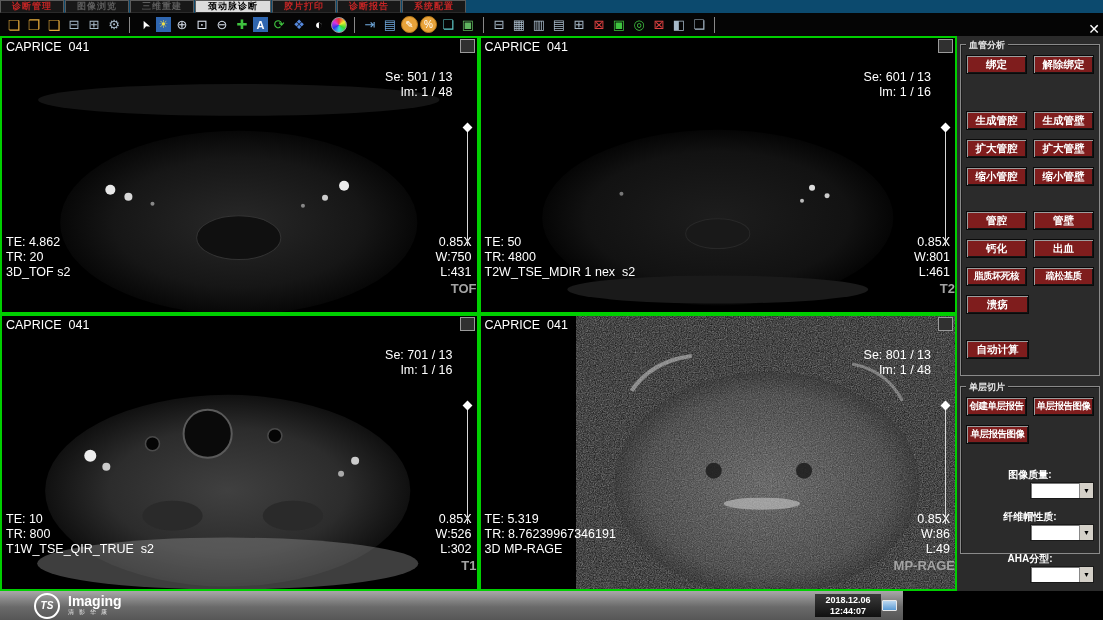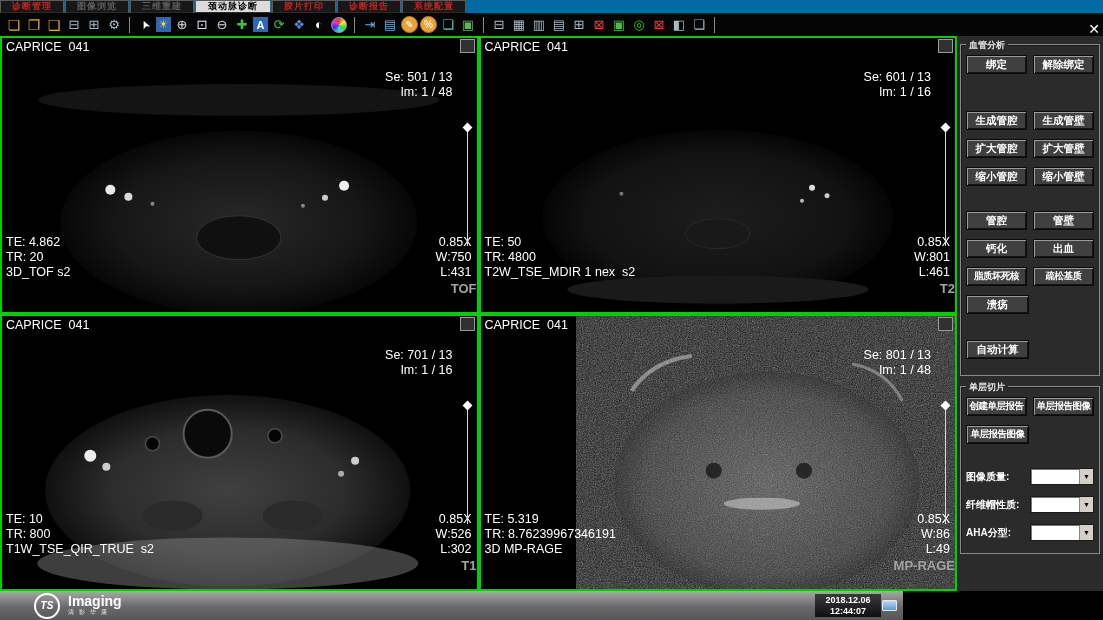--- a/index.html
+++ b/index.html
@@ -1,18 +1,18 @@
 <!DOCTYPE html>
 <html><head>
 <meta charset="utf-8">
 <style>
   html,body{margin:0;padding:0;background:#000;width:1103px;height:620px;overflow:hidden;
     font-family:"Liberation Sans","DejaVu Sans",sans-serif;position:relative;}
   
-  .menubar{position:absolute;top:0;left:0;width:1103px;height:13px;background:#0369a1;display:flex;align-items:stretch;}
+  .menubar{position:absolute;top:0;left:0;width:1103px;height:13px;background:#0c4a6e;display:flex;align-items:stretch;}
   .mtab{min-width:54px;padding:0 4px;display:flex;align-items:center;justify-content:center;
     font-size:9px;font-weight:bold;background:#181818;border:1px solid #5a5a5a;border-bottom-color:#2a2a2a;
     margin-right:1px;color:#c22525;cursor:pointer;letter-spacing:1px;}
   .mtab.disabled{color:#5d5d5d;}
   .mtab.active{background:#dcdcdc;color:#000;min-width:66px;}
   
   .toolbar{position:absolute;top:13px;left:0;width:1103px;height:23px;background:#050505;display:flex;align-items:center;padding-left:4px;box-sizing:border-box;}
   .ti{width:18px;height:18px;display:inline-flex;align-items:center;justify-content:center;font-size:13px;
     margin:0 1px;cursor:pointer;color:#a8bac9;}
   .tsep{width:1px;height:16px;background:#888;margin:0 5px;}
@@ -43,27 +43,27 @@
   .br{bottom:2px;right:5px;text-align:right;}
   .seq-label{position:absolute;bottom:16px;left:0;right:0;text-align:right;color:#a3a3a3;font-weight:bold;font-size:13px;z-index:5;}
   .corner-box{position:absolute;top:1px;right:2px;width:13px;height:12px;border:1px solid #9a9a9a;background:#303030;z-index:6;cursor:pointer;}
   .slider-track{position:absolute;top:92px;right:9px;width:1px;height:116px;background:#d8d8d8;z-index:6;cursor:pointer;}
   .slider-thumb{position:absolute;top:86px;right:6px;width:7px;height:7px;background:#fff;transform:rotate(45deg);z-index:7;cursor:pointer;}
   
   .panel{position:absolute;top:36px;left:957px;width:146px;height:555px;background:#2b2b2b;box-sizing:border-box;padding:2px 3px;}
   .grp{position:relative;border:1px solid #8a8a8a;box-shadow:inset 1px 1px 0 #1a1a1a;margin-top:6px;padding:10px 5px 8px 5px;box-sizing:border-box;}
   .grp-title{position:absolute;top:-6px;left:5px;background:#2b2b2b;padding:0 3px;font-size:9px;font-weight:bold;color:#e6e6e6;}
   .btnrow{display:grid;grid-template-columns:1fr 1fr;column-gap:6px;margin-bottom:9px;}
-  .pbtn{height:17px;background:#404040;border:1px solid #0a0a0a;box-shadow:inset 1px 1px 0 #9d9d9d,inset -1px -1px 0 #141414;
+  .pbtn{height:17px;background:#7f1d1d;border:1px solid #0a0a0a;box-shadow:inset 1px 1px 0 #9d9d9d,inset -1px -1px 0 #141414;
     color:#fff;font-weight:bold;font-size:10.5px;display:flex;align-items:center;justify-content:center;cursor:pointer;
     font-family:"Liberation Sans","DejaVu Sans",sans-serif;white-space:nowrap;}
   .pbtn.small{font-size:9.5px;letter-spacing:-0.5px;}
   .gap28{height:28px;}.gap16{height:16px;}.gap26{height:26px;}.gap24{height:24px;}
   .half{width:calc(50% - 3px);}
-  .fieldrow{display:flex;align-items:center;margin-bottom:11px;}
+  .fieldrow{display:flex;align-items:center;margin-bottom:11px;flex-direction:column;}
   .flabel{font-size:10px;font-weight:bold;color:#fff;}
   .combo{margin-left:auto;width:62px;height:15px;background:#fff;border:1px solid #1a1a1a;box-shadow:inset 1px 1px 0 #777;display:flex;cursor:pointer;}
   .combo-val{flex:1;font-size:9px;color:#000;padding-left:2px;}
   .combo-btn{width:13px;height:100%;background:#d4d0c8;border-left:1px solid #888;display:flex;align-items:center;justify-content:center;font-size:7px;color:#000;}
   
   .statusbar{position:absolute;bottom:0;left:0;width:903px;height:29px;background:linear-gradient(#a8a8a8,#6a6a6a 55%,#565656);display:flex;align-items:center;}
   .logo-circle{width:22px;height:22px;border-radius:50%;border:2px solid #fff;margin-left:34px;display:flex;align-items:center;justify-content:center;
     color:#fff;font-weight:bold;font-style:italic;font-size:10px;background:transparent;}
   .brand{margin-left:8px;color:#fff;}
   .brand-name{font-weight:bold;font-size:14px;line-height:13px;}

